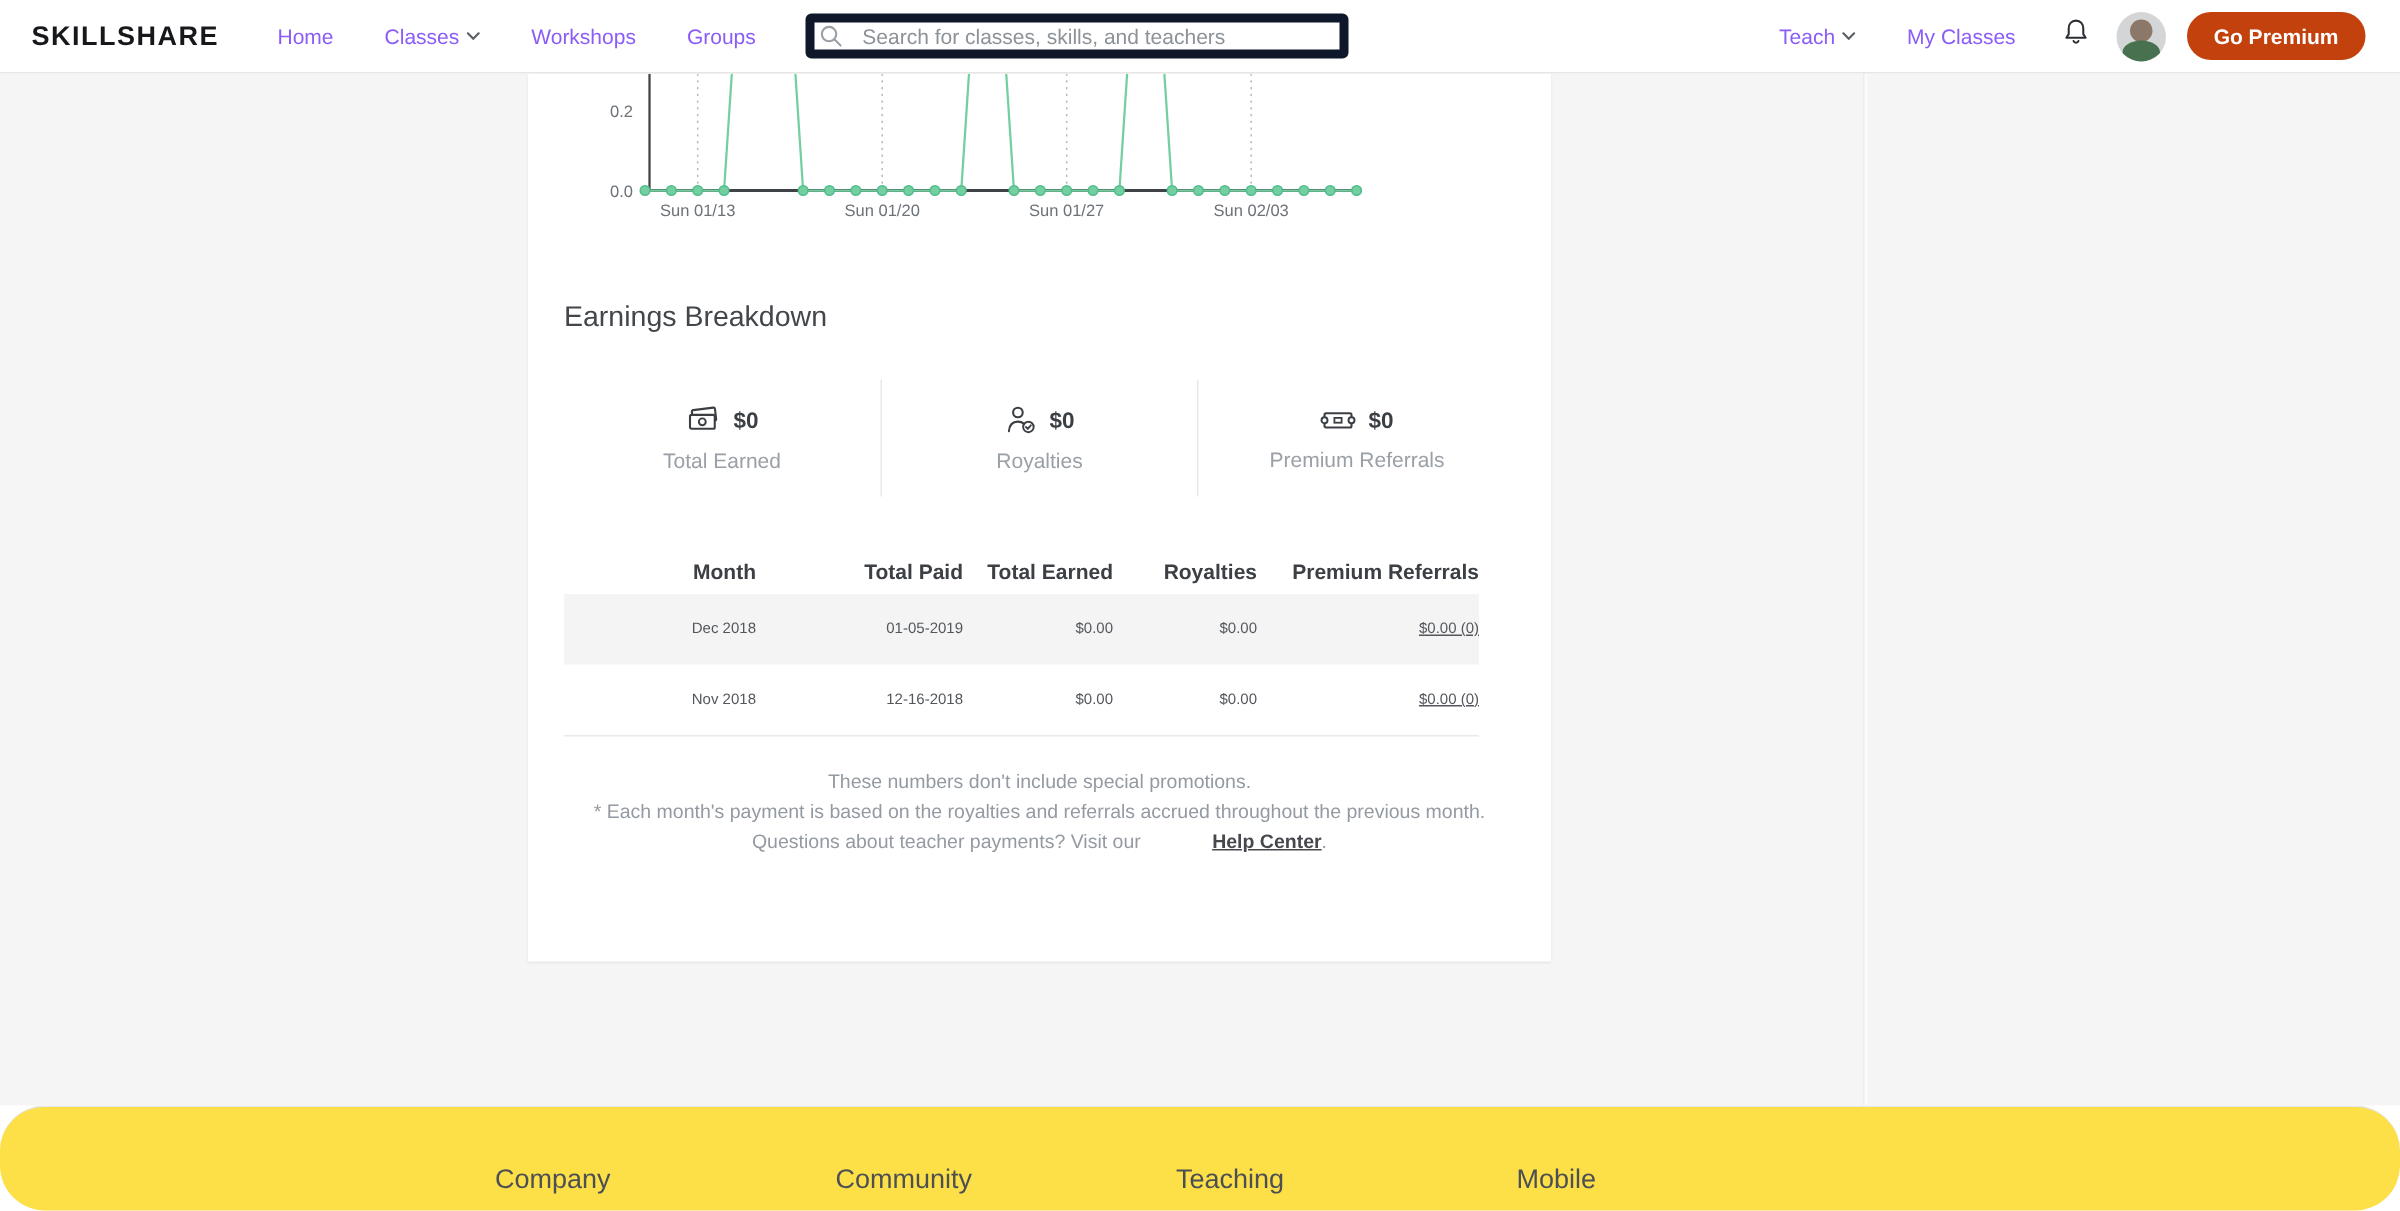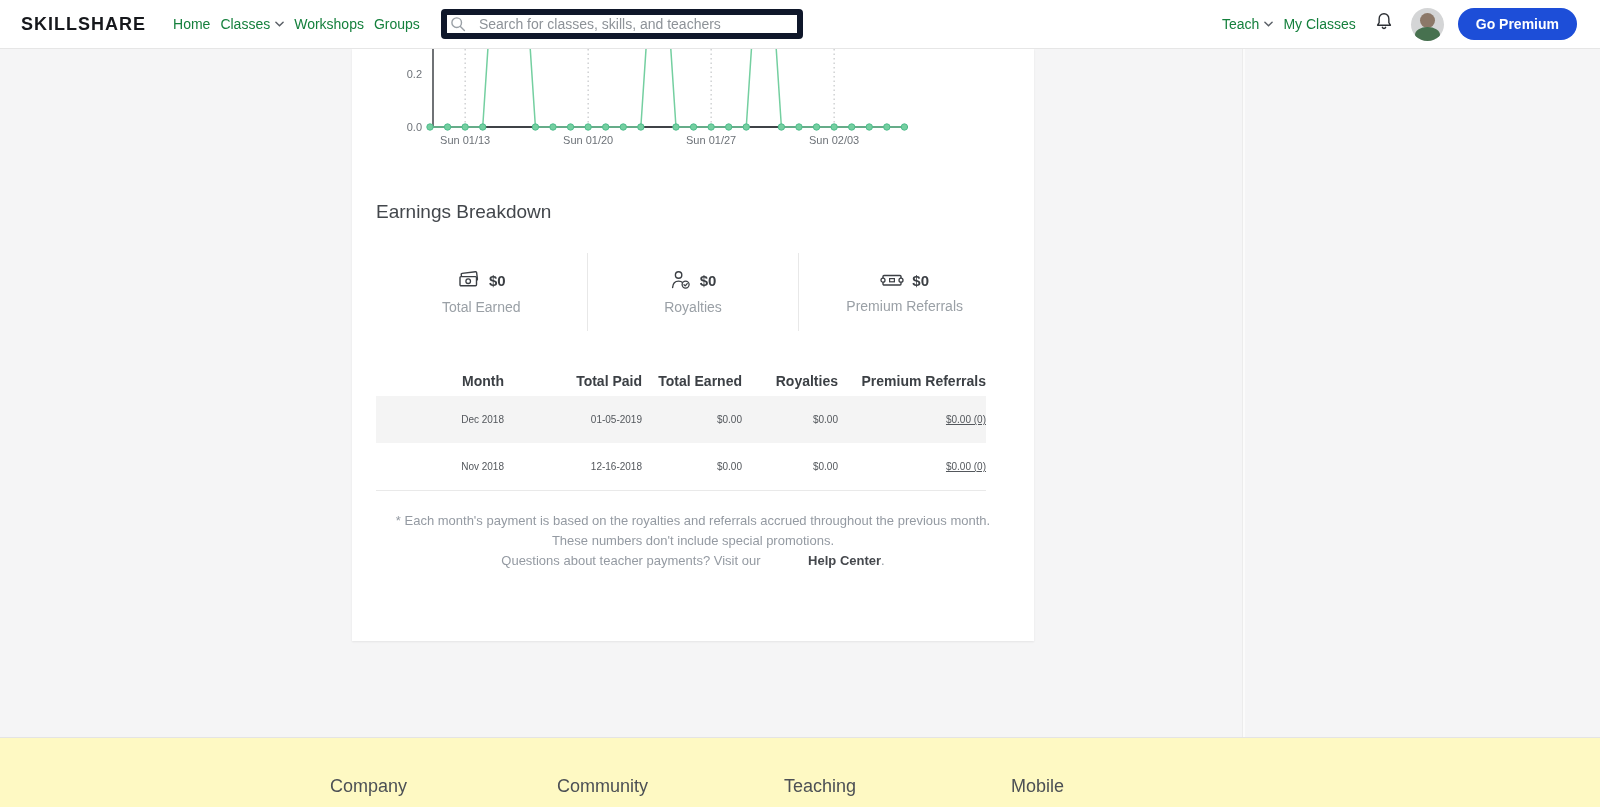--- a/index.html
+++ b/index.html
@@ -4,21 +4,21 @@
 <style>
   * { margin:0; padding:0; box-sizing:border-box; }
   html,body { width:1600px; height:807px; overflow:hidden;
     font-family:"Liberation Sans", sans-serif; background:#fff; }
 
   
   .navbar { position:absolute; top:0; left:0; width:1600px; height:49px;
     background:#fff; border-bottom:1px solid #e6e6e6; display:flex; align-items:center;
     padding:0 23px 0 21px; z-index:10; }
   .logo { font-size:18px; font-weight:600; letter-spacing:1px; color:#16181c; margin-right:22px; }
-  .nav-link { font-size:14px; color:#15803d; margin:0 5px; display:flex; align-items:center; gap:5px; cursor:pointer; white-space:nowrap; }
+  .nav-link { font-size:14px; color:#8b5cf6; margin:0 17px; display:flex; align-items:center; gap:5px; cursor:pointer; white-space:nowrap; }
   .caret { width:9px; height:6px; }
   .search-wrap { position:relative; margin-left:16px; width:362px; height:30px; }
   .search-wrap input { width:100%; height:100%; border:6px solid #0f172a; border-radius:4px;
     padding:0 10px 0 32px; font-size:14px; color:#333; background:#fff; outline:none;
     font-family:"Liberation Sans", sans-serif; }
   .search-wrap input::placeholder { color:#8d9298; }
   .search-icon { position:absolute; left:9px; top:7px; }
   .nav-right { margin-left:auto; display:flex; align-items:center; }
   .bell { margin:0 16px 0 12px; cursor:pointer; }
   .avatar { width:33px; height:33px; border-radius:50%; background:#d4d5d6; overflow:hidden;
@@ -55,25 +55,25 @@
   .pay-table col.c4{width:96px}.pay-table col.c5{width:148px}
   .pay-table th { font-size:14px; font-weight:700; color:#3c4045; text-align:right; height:31px; vertical-align:middle; }
   .pay-table td { font-size:10px; color:#53575c; text-align:right; height:47px; vertical-align:middle; }
   .pay-table tr.striped { background:#f4f4f4; }
   .pay-table tr.last td { border-bottom:1px solid #e9e9e9; }
   .pay-table a { color:#53575c; text-decoration:underline; cursor:pointer; }
 
   
   .footnote { position:absolute; top:462px; left:24px; width:634px; text-align:center;
     font-size:13px; line-height:20px; color:#949aa2; }
-  .footnote .hc-link { color:#45484d; font-weight:700; cursor:pointer;margin-left:44px; }
-
-  
-  .footer { position:absolute; top:737px; left:0; width:1600px; height:70px; background:#fef9c3;
-    border-top:1px solid #e4e4e4; }
+  .footnote .hc-link { color:#45484d; font-weight:700; text-decoration:underline; cursor:pointer;margin-left:44px; }
+
+  
+  .footer { position:absolute; top:737px; left:0; width:1600px; height:70px; background:#fde047;
+    border-top:1px solid #e4e4e4;border-radius:30px; }
   .footer-cols { display:flex; padding:38px 0 0 330px; }
   .footer-col { width:227px; font-size:18px; color:#4c5055; }
 </style>
 </head>
 <body>
 
 <header class="navbar">
   <div class="logo">SKILLSHARE</div>
 
   <div class="nav-link">
@@ -113,21 +113,21 @@
     <div class="bell">
       <svg width="22" height="22" viewBox="0 0 24 24">
         <path d="M12 3c-3.3 0-5.3 2.4-5.3 5.7v4.1L5 15.5h14l-1.7-2.7V8.7C17.3 5.4 15.3 3 12 3z" fill="none" stroke="#2b2e33" stroke-width="1.5" stroke-linejoin="round"></path>
         <path d="M10.2 17.8a1.9 1.9 0 0 0 3.6 0" fill="none" stroke="#2b2e33" stroke-width="1.5" stroke-linecap="round"></path>
       </svg>
     </div>
     <div class="avatar">
       <div class="head"></div>
       <div class="shirt"></div>
     </div>
-    <button class="premium-btn" style="background: #1d4ed8; border-radius: 16px;">Go Premium</button>
+    <button class="premium-btn" style="background: #c2410c; border-radius: 16px;">Go Premium</button>
   </div>
 </header>
 
 <div class="main-bg">
   <div class="right-divider"></div>
 
   <div class="card">
 
     <svg id="chart-svg" class="chart-svg" width="682" height="112" viewBox="0 0 682 112">
         <line x1="113.14" y1="0" x2="113.14" y2="78" stroke="#b7babd" stroke-width="1" stroke-dasharray="1.5,3"></line>
@@ -244,22 +244,22 @@
           <td>Nov 2018</td>
           <td>12-16-2018</td>
           <td>$0.00</td>
           <td>$0.00</td>
           <td><a>$0.00 (0)</a></td>
         </tr>
       </tbody>
     </table>
 
     <div class="footnote">
+      <div>These numbers don't include special promotions.</div>
       <div>* Each month's payment is based on the royalties and referrals accrued throughout the previous month.</div>
-      <div>These numbers don't include special promotions.</div>
       <div><span>Questions about teacher payments? Visit our </span><span class="hc-link">Help Center</span><span>.</span></div>
     </div>
   </div>
 </div>
 
 <footer class="footer">
   <div class="footer-cols">
     <div class="footer-col">Company</div>
     <div class="footer-col">Community</div>
     <div class="footer-col">Teaching</div>

